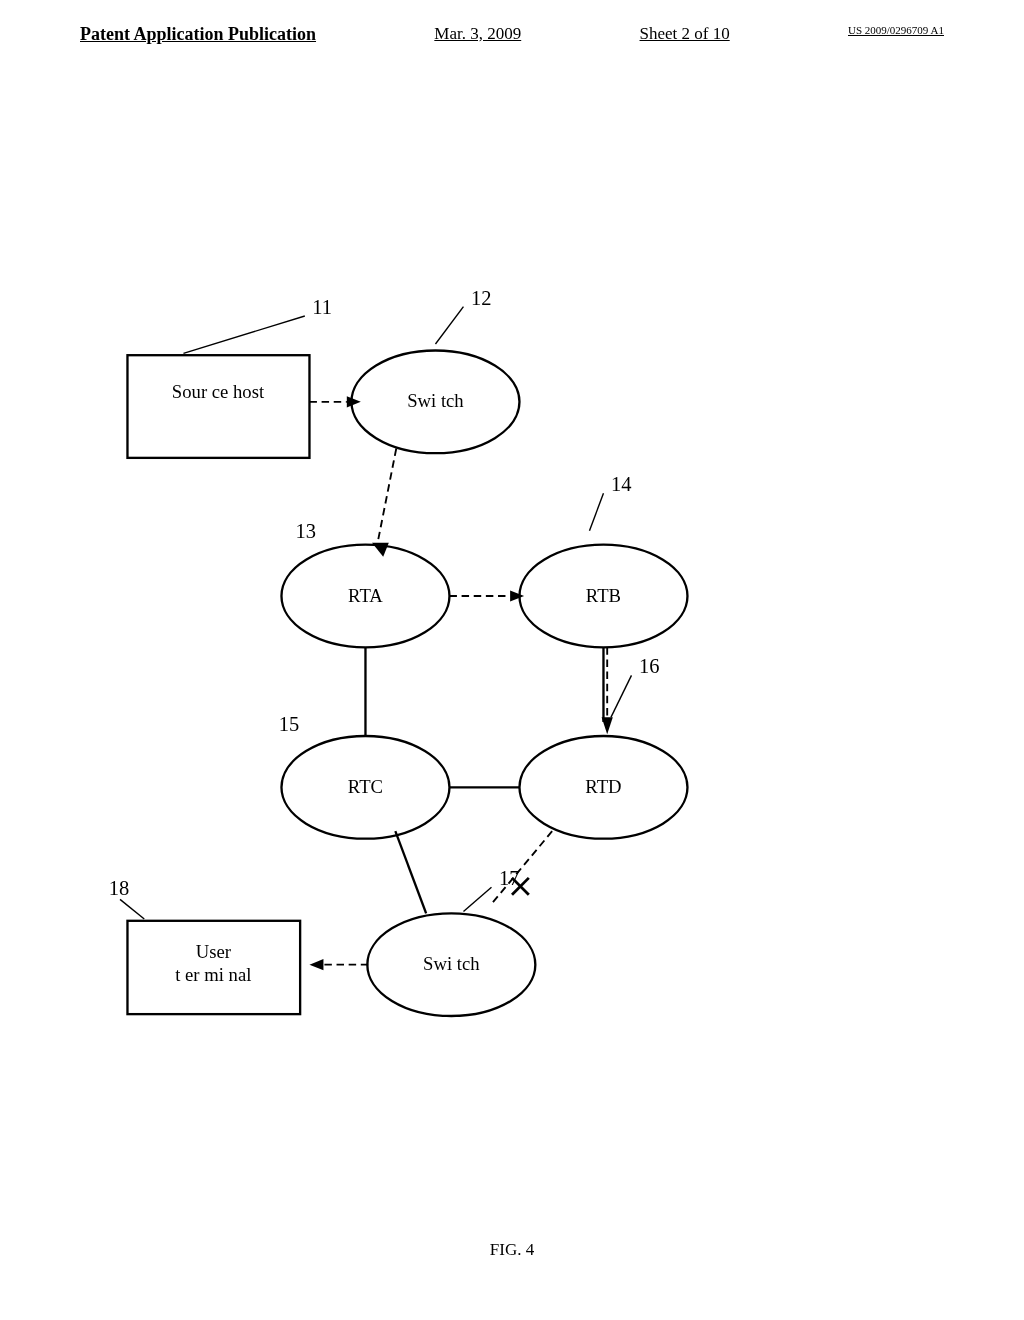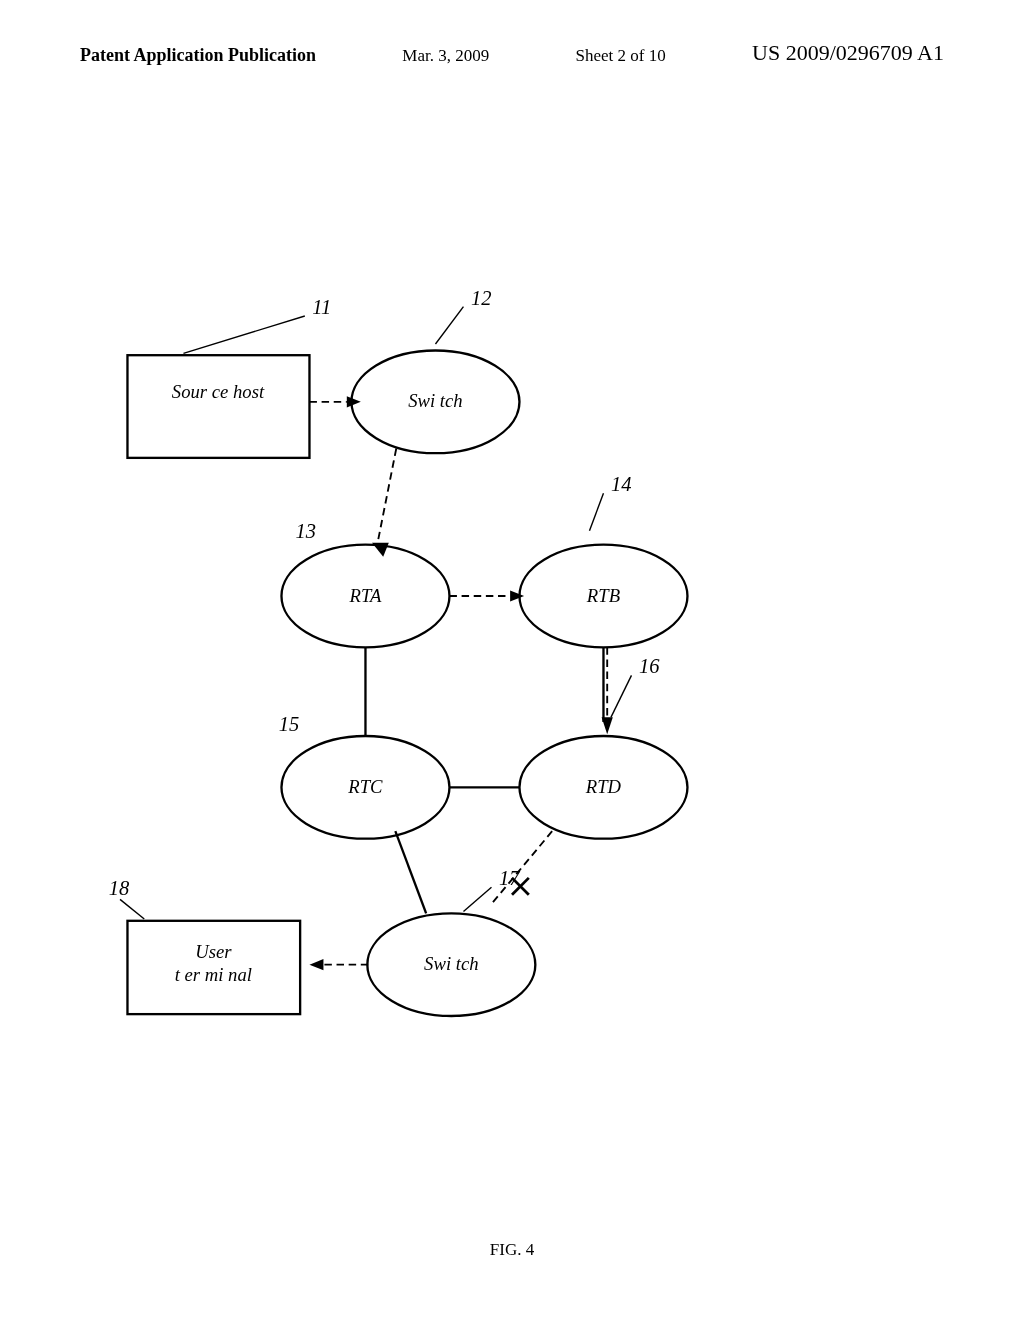--- a/index.html
+++ b/index.html
@@ -8,47 +8,47 @@
       height: 1320px;
       background: #ffffff;
       font-family: 'Times New Roman', Times, serif;
       position: relative;
       overflow: hidden;
     }
 
     
     .header {
       position: absolute;
-      top: 40px;
+      top: 24px;
       left: 0;
       right: 0;
       display: flex;
       justify-content: space-between;
-      align-items: flex-end;
+      align-items: flex-start;
       padding: 0 80px;
+      text-decoration: underline;
     }
     .header-left {
       font-weight: bold;
       font-size: 18px;
     }
     .header-center {
       font-size: 17px;
     }
     .header-right {
-      font-size: 22px;
+      font-size: 11px;
     }
 
     
     .diagram {
       position: absolute;
       top: 120px;
       left: 0;
       right: 0;
       bottom: 80px;
-      font-style: italic;
     }
 
     
     .fig-caption {
       position: absolute;
       bottom: 60px;
       left: 50%;
       transform: translateX(-50%);
       font-size: 17px;
       text-align: right;

